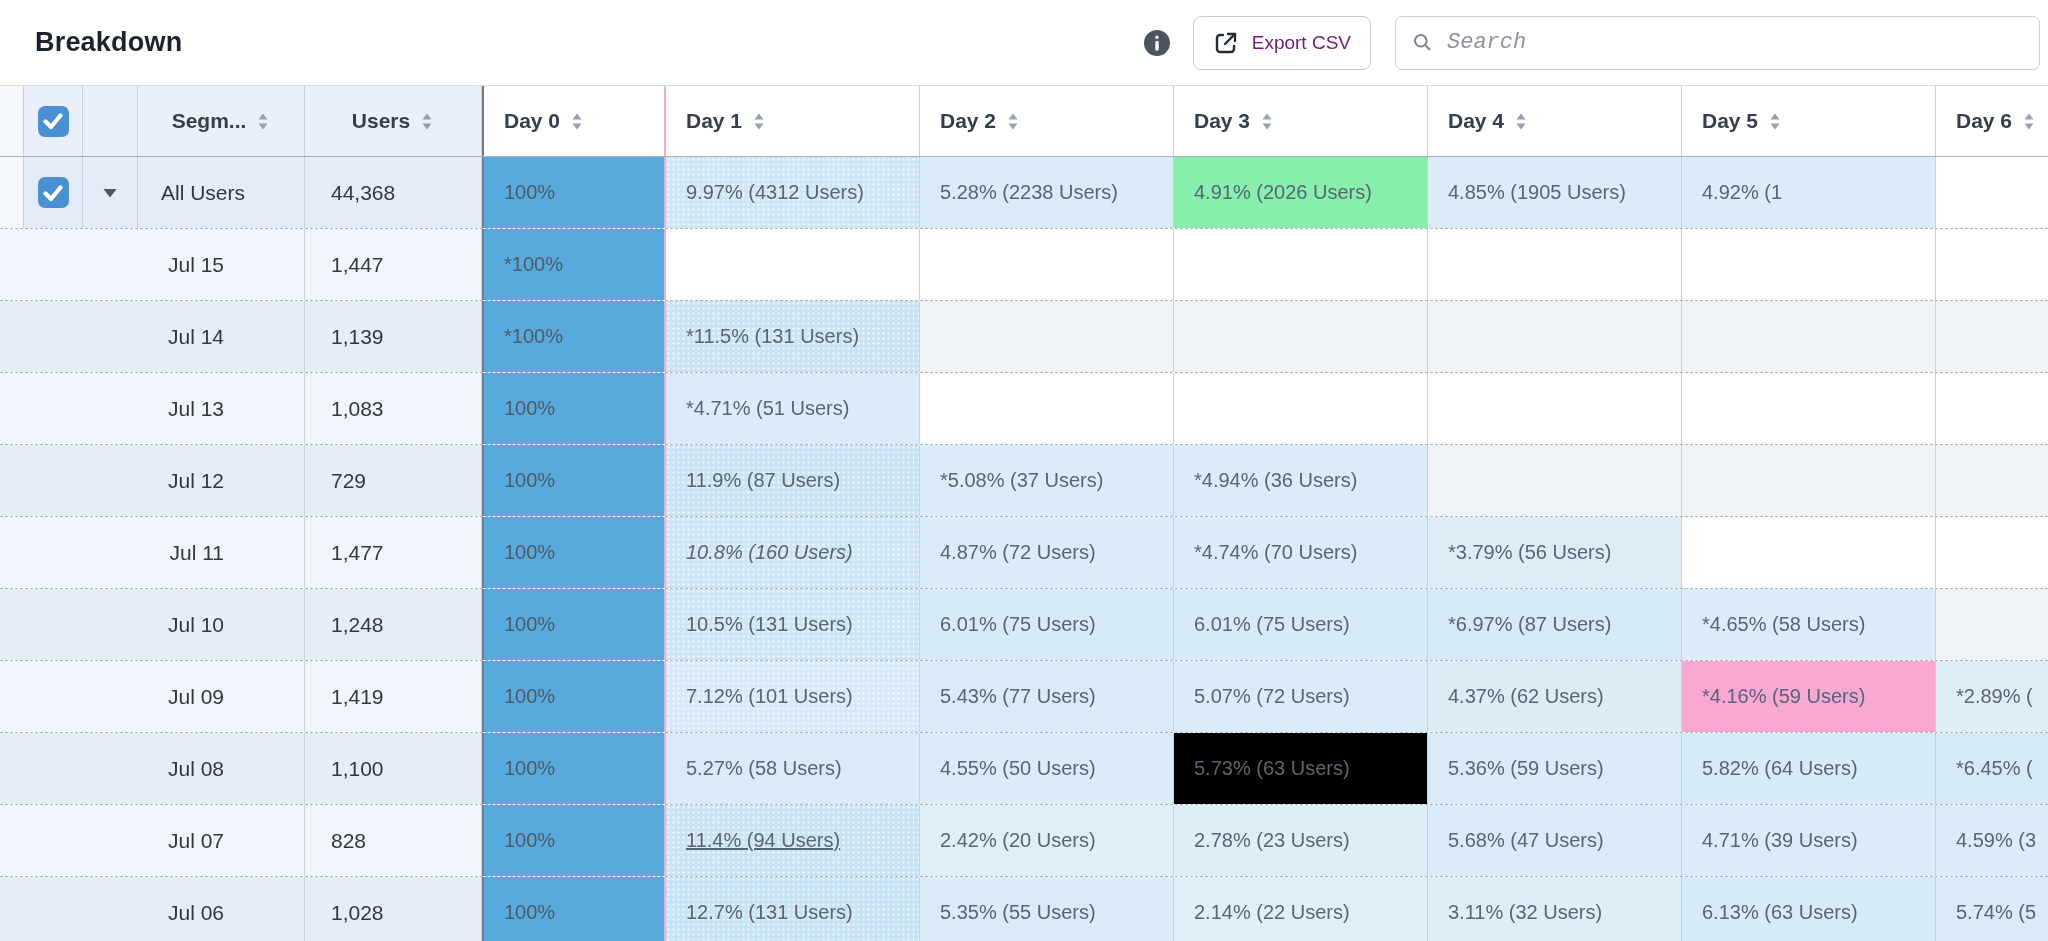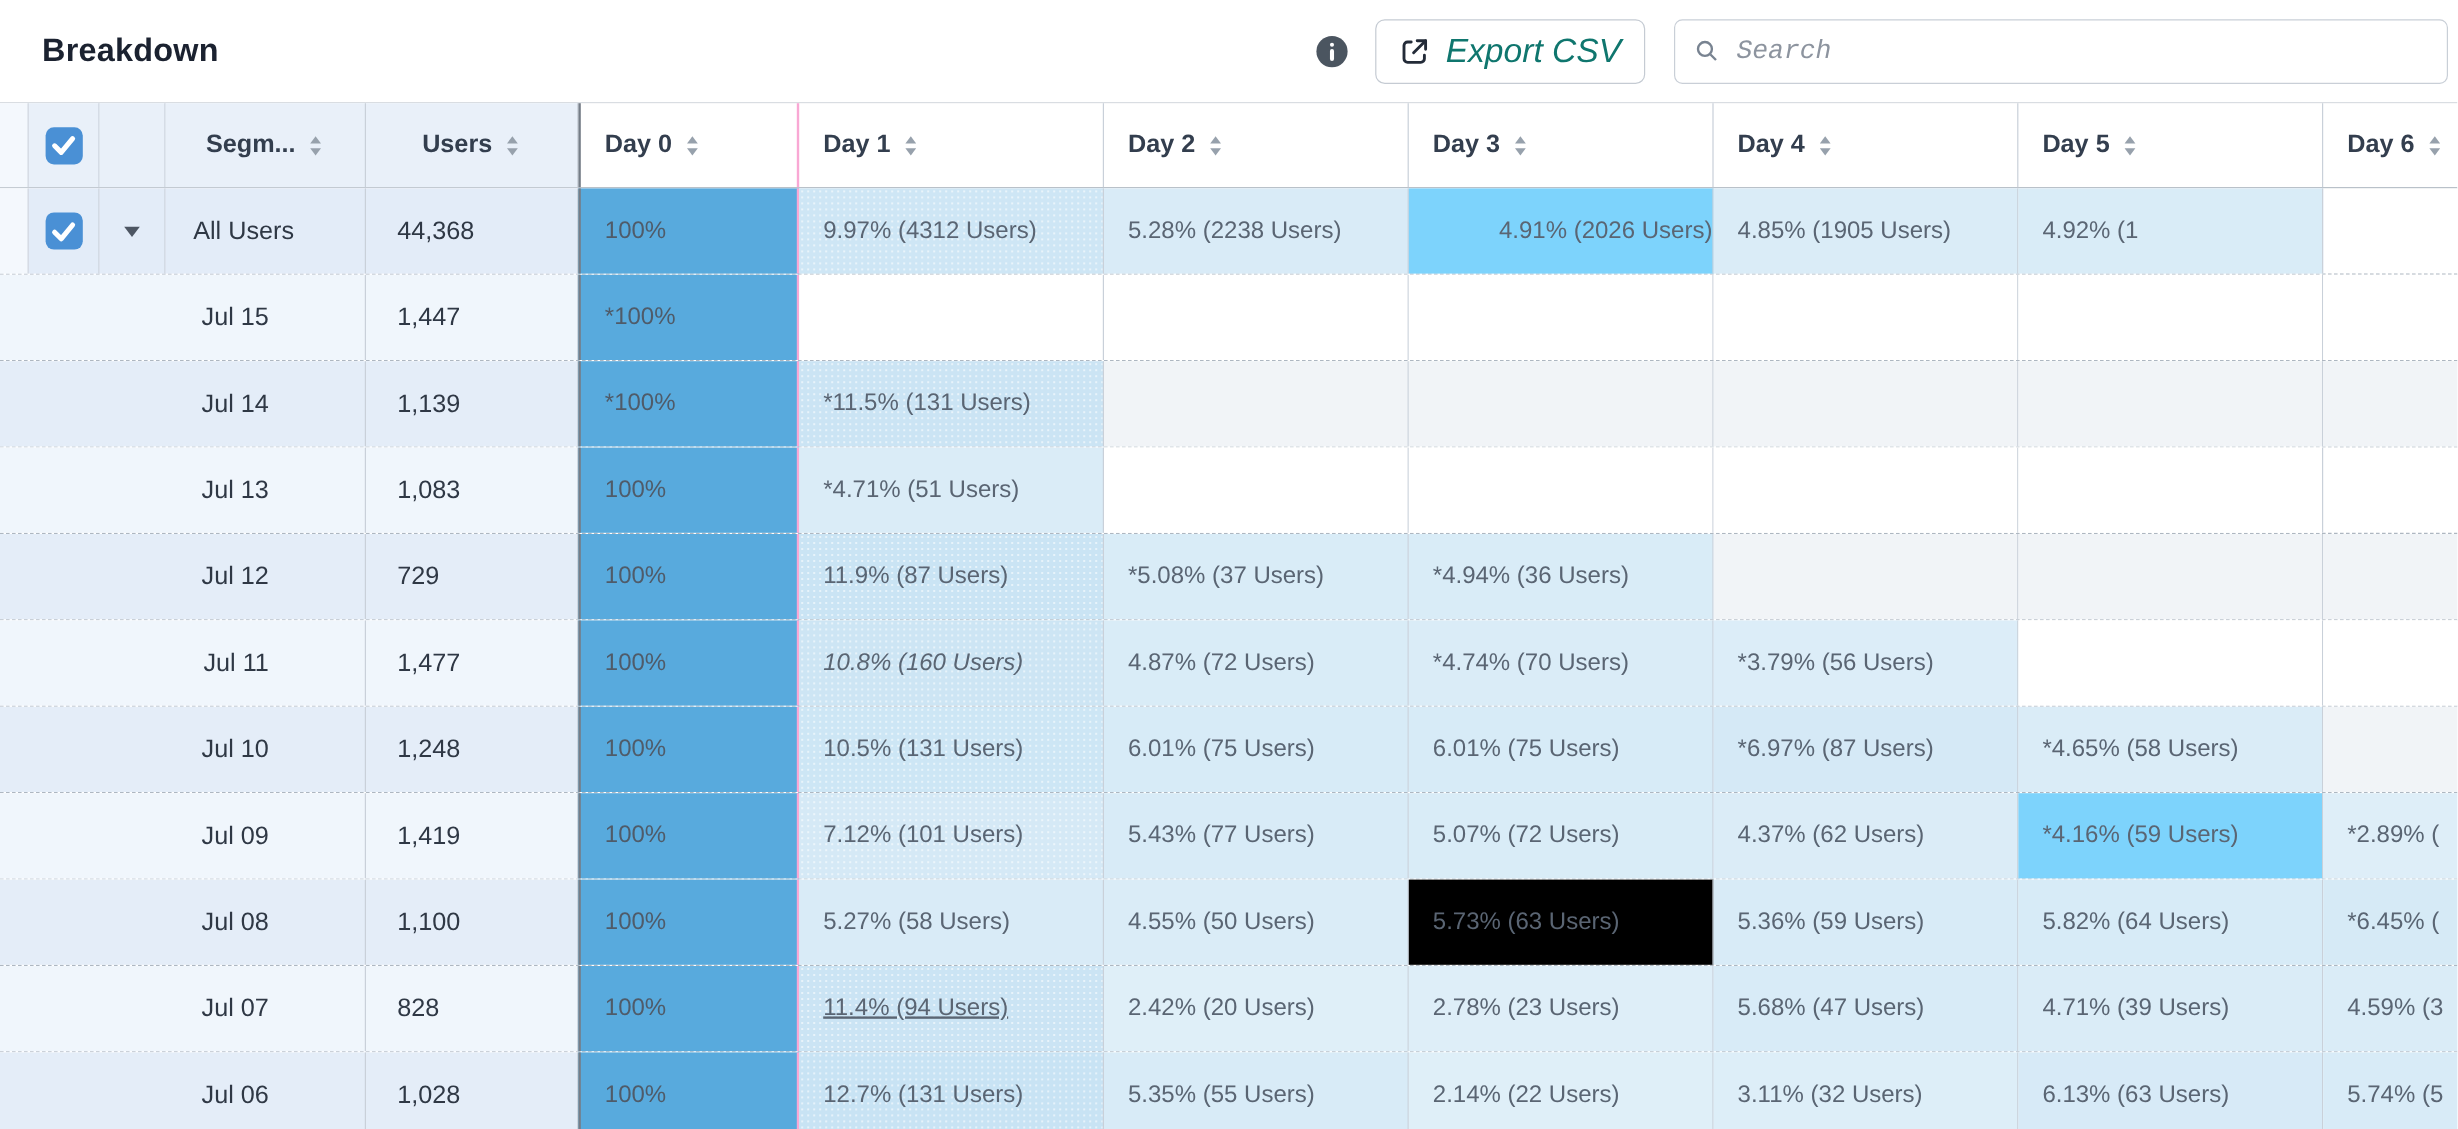--- a/index.html
+++ b/index.html
@@ -5,21 +5,21 @@
   html,body{margin:0;padding:0;background:#fff;}
   .app{width:2048px;height:941px;background:#ffffff;font-family:"Liberation Sans",sans-serif;overflow:hidden;position:relative;}
 
   
   .topbar{height:85px;display:flex;align-items:center;background:#ffffff;}
   .title{margin-left:35px;font-size:27px;font-weight:bold;color:#1b2230;letter-spacing:.2px;}
   .controls{margin-left:auto;display:flex;align-items:center;margin-right:8px;}
   .infoBtn{width:28px;height:28px;margin-right:22px;cursor:pointer;flex:none;}
   .exportBtn{display:flex;align-items:center;gap:13px;height:54px;padding:0 19px;background:#fff;
     border:1.5px solid #c5cbd3;border-radius:8px;font-family:"Liberation Sans",sans-serif;
-    font-size:28px;font-weight:500;color:#0f766e;margin-right:24px;cursor:pointer;font-style:italic;}
+    font-size:19px;font-weight:500;color:#701a75;margin-right:24px;cursor:pointer;}
   .searchBox{display:flex;align-items:center;width:645px;height:54px;border:1.5px solid #c9cfd7;
     border-radius:7px;padding-left:16px;box-sizing:border-box;gap:12px;background:#fff;}
   .searchBox input{flex:1;border:none;outline:none;font-family:Liberation Mono, monospace;
     font-size:22px;color:#701a75;background:transparent;padding-right:12px;min-width:0;}
   .searchBox input::placeholder{font-style:italic;color:#8d949f;}
 
   
   .grid{width:2048px;}
   .row{display:flex;height:72px;border-bottom:1px dashed #aeb7c1;box-sizing:border-box;background:#fff;}
   .row.header{border-top:1px solid #d9dde2;border-bottom:1px solid #a9b2bc;}
@@ -205,21 +205,21 @@
         </div>
         <div class="cell c-day0 pct d0fill">
           <span>100%</span>
         </div>
         <div class="cell c-day pct dots" style="background-color: rgb(206, 230, 245);">
           <span>9.97% (4312 Users)</span>
         </div>
         <div class="cell c-day pct" style="background-color: rgb(217, 235, 247);">
           <span>5.28% (2238 Users)</span>
         </div>
-        <div class="cell c-day pct" style="background-color: #7dd3fc; justify-content: flex-end;">
+        <div class="cell c-day pct" style="background-color: #86efac;">
           <span>4.91% (2026 Users)</span>
         </div>
         <div class="cell c-day pct" style="background-color: rgb(218, 236, 247);">
           <span>4.85% (1905 Users)</span>
         </div>
         <div class="cell c-day pct" style="background-color: rgb(217, 236, 247);">
           <span>4.92% (1</span>
         </div>
       </div>
       <div class="row">
@@ -366,21 +366,21 @@
         </div>
         <div class="cell c-day pct" style="background-color: rgb(216, 235, 247);">
           <span>5.43% (77 Users)</span>
         </div>
         <div class="cell c-day pct" style="background-color: rgb(217, 236, 247);">
           <span>5.07% (72 Users)</span>
         </div>
         <div class="cell c-day pct" style="background-color: rgb(219, 236, 247);">
           <span>4.37% (62 Users)</span>
         </div>
-        <div class="cell c-day pct" style="background-color: #7dd3fc;">
+        <div class="cell c-day pct" style="background-color: #f9a8d4;">
           <span>*4.16% (59 Users)</span>
         </div>
         <div class="cell c-day pct" style="background-color: rgb(222, 238, 248);">
           <span>*2.89% (</span>
         </div>
       </div>
       <div class="row">
         <div class="cell c-merged lbl dateCell bg-dark">
           <span>Jul 08</span>
         </div>

